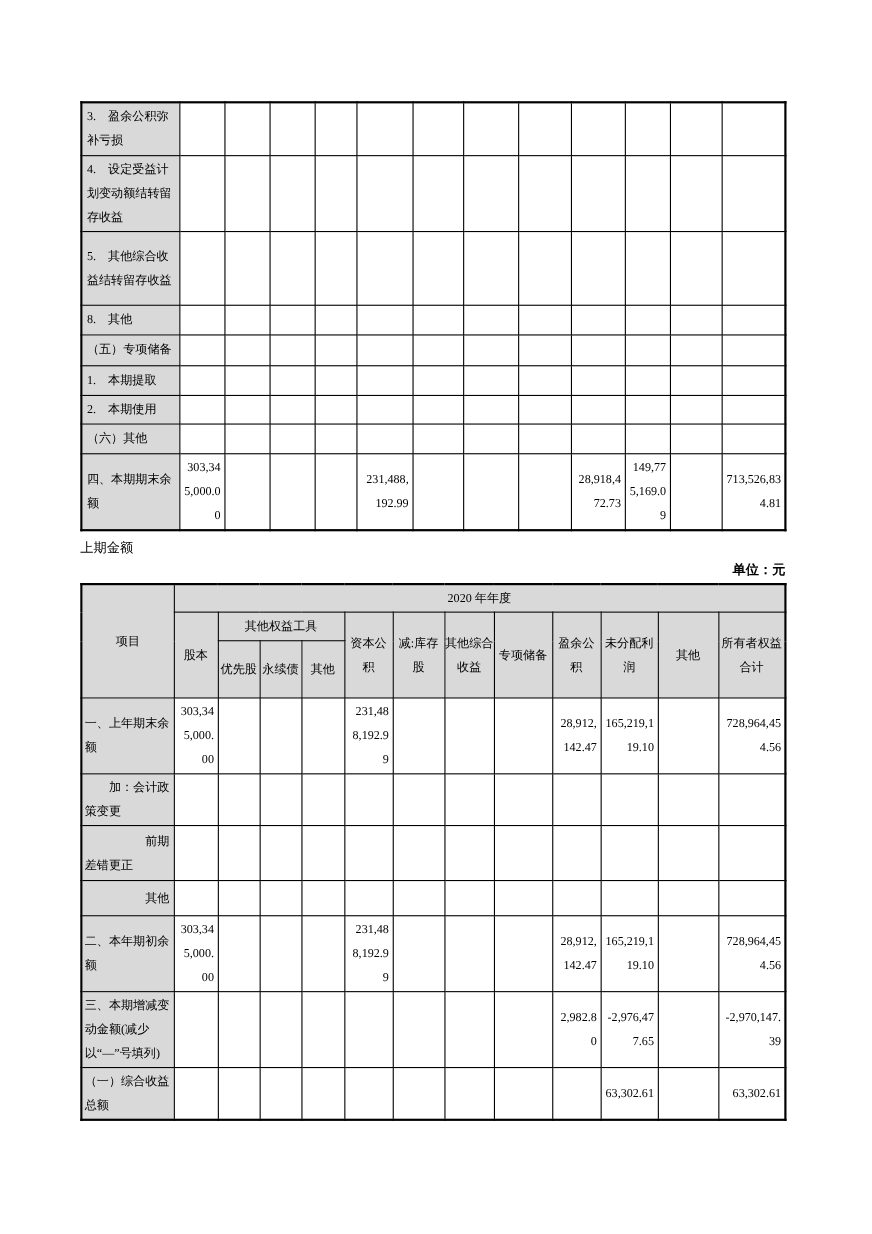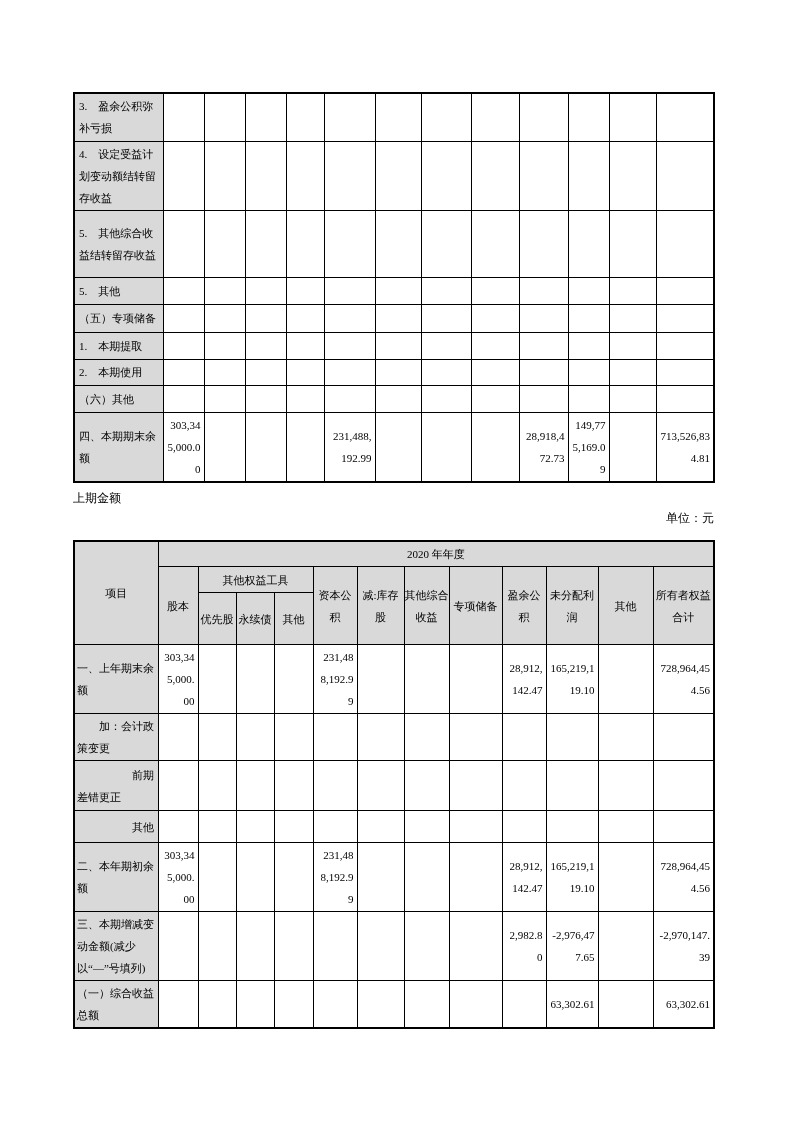--- a/index.html
+++ b/index.html
@@ -15,21 +15,21 @@
   table.fin td{
     border:1px solid #000;
     font-size:11px;line-height:22px;
     vertical-align:middle;overflow:hidden;word-break:break-all;
   }
   td.lbl{background:var(--fill,#d9d9d9);text-align:left;padding:1px 4px;}
   table.t2 td.lbl{padding:1px 2px;}
   td.num{background:#fff;text-align:right;padding:1px 3px 1px 4px;}
   td.hdr{background:var(--fill,#d9d9d9);text-align:center;padding:1px 0;}
   .gap-line{font-size:12px;line-height:20px;margin-top:5px;}
-  .unit-line{font-size:12px;line-height:20px;text-align:right;margin-bottom:12px;}
+  .unit-line{font-size:12px;line-height:20px;text-align:right;margin-bottom:2px;font-weight:bold;}
 </style>
 </head>
 <body>
 
 <div class="content">
 
   <table class="fin t1">
     <colgroup>
       <col style="width:89px">
         <col style="width:41px">
@@ -85,21 +85,21 @@
           <td class="num"></td>
           <td class="num"></td>
           <td class="num"></td>
           <td class="num"></td>
           <td class="num"></td>
           <td class="num"></td>
           <td class="num"></td>
           <td class="num"></td>
         </tr>
         <tr style="height: 27px;">
-          <td class="lbl">5.　其他</td>
+          <td class="lbl">8.　其他</td>
           <td class="num"></td>
           <td class="num"></td>
           <td class="num"></td>
           <td class="num"></td>
           <td class="num"></td>
           <td class="num"></td>
           <td class="num"></td>
           <td class="num"></td>
           <td class="num"></td>
           <td class="num"></td>

